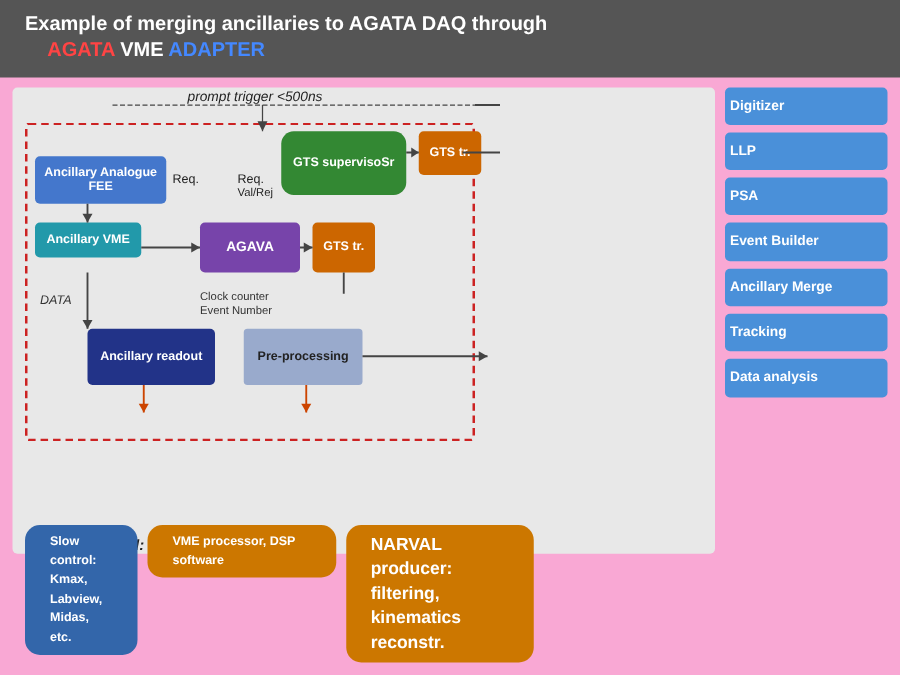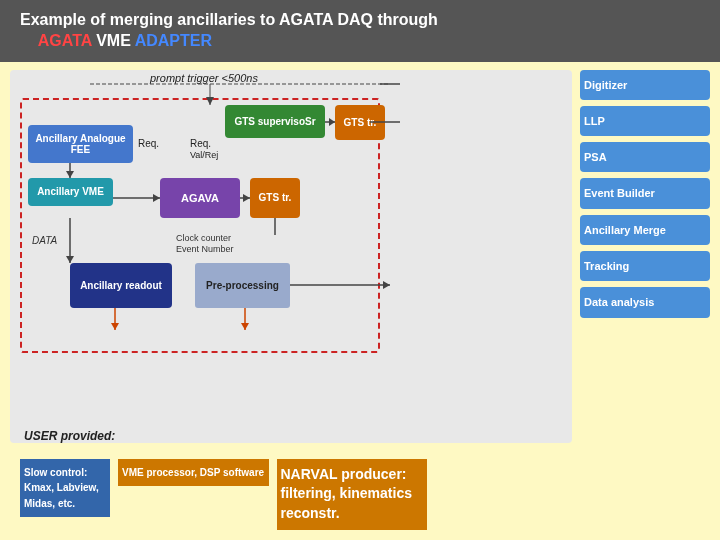--- a/index.html
+++ b/index.html
@@ -6,21 +6,21 @@
     body {
       width: 720px;
       height: 540px;
       background: #2a2a2a;
       font-family: Arial, sans-serif;
       overflow: hidden;
     }
     .main-container {
       width: 720px;
       height: 540px;
-      background: #fef9c3;
+      background: #f9a8d4;
       position: relative;
     }
     .title-bar {
       background: #555;
       padding: 10px 20px;
       color: #fff;
       font-size: 16px;
       font-weight: bold;
       line-height: 1.3;
     }
@@ -119,22 +119,22 @@
       position: absolute;
       bottom: 8px;
       left: 10px;
       right: 145px;
       display: flex;
       flex-direction: row;
       gap: 8px;
       align-items: flex-start;
     }
     .bottom-box {
-      border-radius: 0;
-      padding: 6px 4px;
+      border-radius: 12px;
+      padding: 6px 20px;
       font-size: 11px;
       font-weight: bold;
       color: #fff;
       line-height: 1.4;
     }
     .bottom-box.slow { background: #3366aa; flex: 0 0 90px; }
     .bottom-box.vme { background: #cc7700; flex: 1; }
     .bottom-box.narval { background: #cc7700; flex: 1; }
     
     .svg-overlay {
@@ -154,21 +154,20 @@
       position: absolute;
       font-size: 10px;
       font-style: italic;
       color: #333;
     }
     .clock-label {
       position: absolute;
       font-size: 10px;
       color: #333;
       text-align: left;
-      margin-left: 16px;
     }
     .pre-proc-box {
       position: absolute;
       background: #99aacc;
       color: #222;
       font-size: 10px;
       font-weight: bold;
       text-align: center;
       padding: 4px 6px;
       border-radius: 3px;
@@ -194,21 +193,21 @@
         <div class="prompt-trigger-label">prompt trigger &lt;500ns</div>
 
         <div class="ancillary-box"></div>
 
         <div class="box box-blue" style="top:55px;left:18px;width:105px;height:38px;font-size:10px;">
           <span>Ancillary Analogue FEE</span>
         </div>
 
         <div class="label-text" style="top:68px;left:128px;">Req.</div>
 
-        <div class="box box-green" style="top:35px;left:215px;width:100px;height:33px;">
+        <div class="box box-green" style="top:35px;left:215px;width:100px;height:51px;border-radius:10px;">
           <span style="font-size:10px;">GTS supervisoSr</span>
         </div>
 
         <div class="box box-orange" style="top:35px;left:325px;width:50px;height:35px;font-size:10px;">
           <span>GTS tr.</span>
         </div>
 
         <div class="label-text" style="top:68px;left:180px;font-size:10px;">
           <span>Req.</span><br><span style="font-size:9px;">Val/Rej</span>
         </div>

